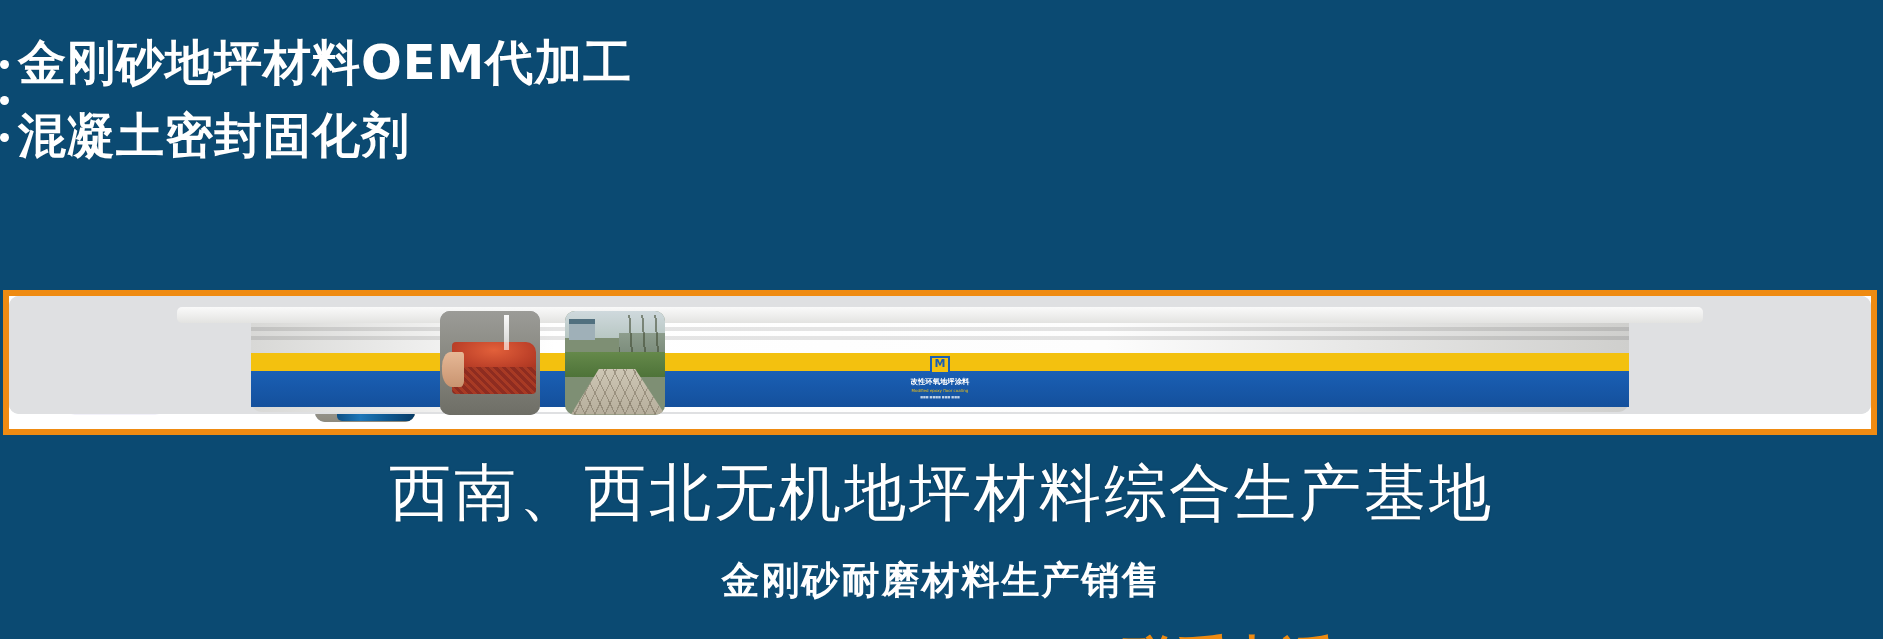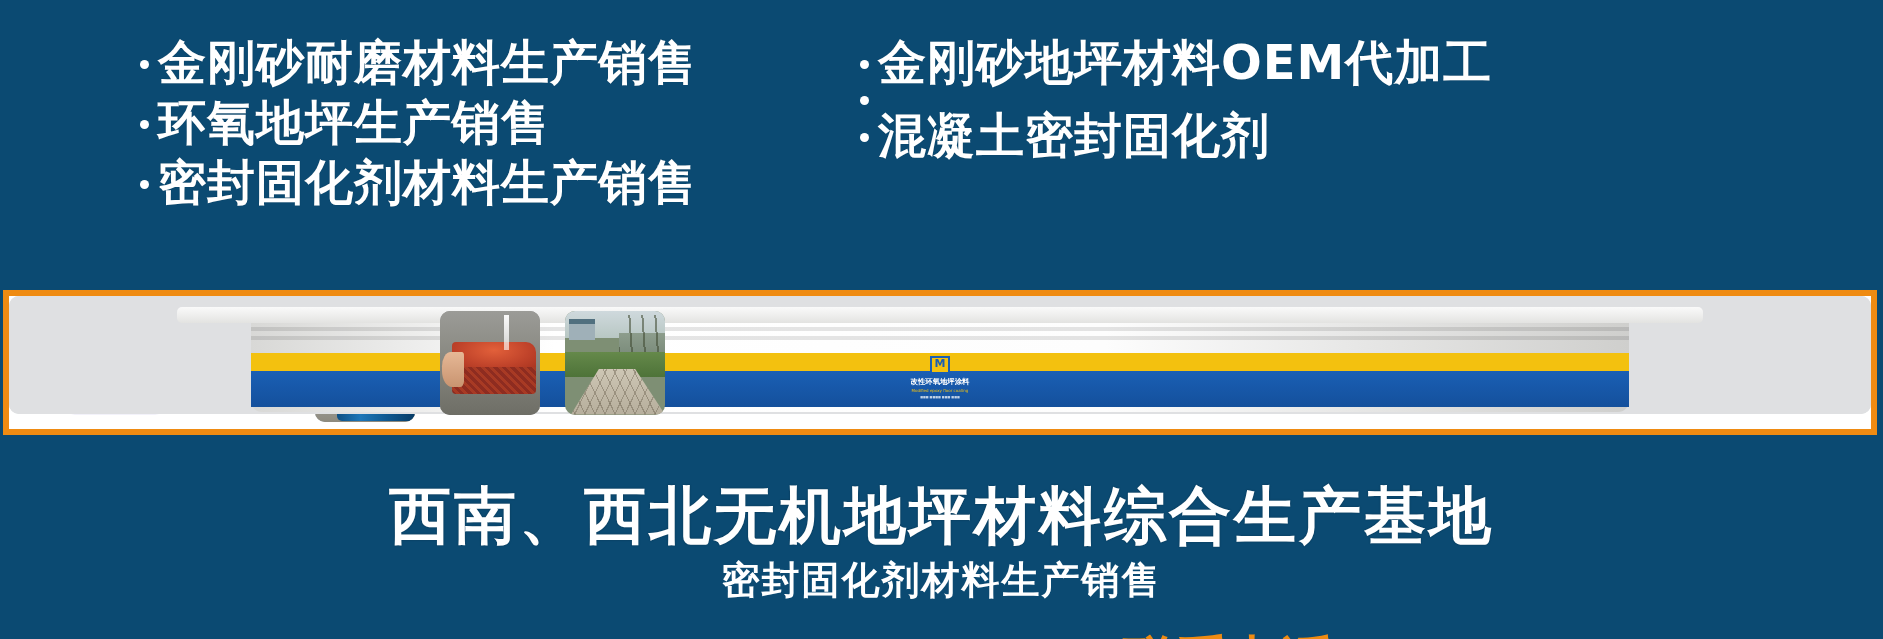--- a/index.html
+++ b/index.html
@@ -248,25 +248,25 @@
     font-size: 52px;
     font-weight: bold;
     letter-spacing: 1px;
     white-space: nowrap;
     line-height: 56px;
   }
 
   
   .headline {
     position: absolute;
-    top: 474px; left: 0; width: 1883px;
+    top: 451px; left: 0; width: 1883px;
     text-align: center;
     color: #ffffff;
     font-size: 62px;
-    font-weight: bold;
+    font-weight: normal;
     letter-spacing: 3px;
     white-space: nowrap;
     text-shadow: 0 0 2px rgba(0,0,0,.3);
   }
   .subline {
     position: absolute;
     top: 555px; left: 0; width: 1883px;
     text-align: center;
     color: #ffffff;
     font-size: 38px;
@@ -275,34 +275,20 @@
     white-space: nowrap;
   }
 </style>
 </head>
 <body>
 
 <div class="banner">
 
   <div class="bullets">
 
-    <div class="bullet-col left">
-      <div class="bullet-line">
-        <span class="bullet-dot"></span>
-        <span>金刚砂耐磨材料生产销售</span>
-      </div>
-      <div class="bullet-line">
-        <span class="bullet-dot"></span>
-        <span>环氧地坪生产销售</span>
-      </div>
-      <div class="bullet-line">
-        <span class="bullet-dot"></span>
-        <span>密封固化剂材料生产销售</span>
-      </div>
-    </div>
 
     <div class="bullet-col right">
       <div class="bullet-line">
         <span class="bullet-dot"></span>
         <span>金刚砂地坪材料OEM代加工</span>
       </div>
       <div class="bullet-line">
         <span class="bullet-dot"></span>
       </div>
       <div class="bullet-line">
@@ -377,15 +363,15 @@
         <div class="grass"></div>
         <div class="paver"></div>
       </div>
 
     </div>
 
     <div class="phone">联系电话:139-8171-2250</div>
   </div>
 
   <div class="headline">西南、西北无机地坪材料综合生产基地</div>
-  <div class="subline">密封固化剂材料生产销售</div>
+  <div class="subline">金刚砂耐磨材料生产销售</div>
 
 </div>
 
 </body></html>

